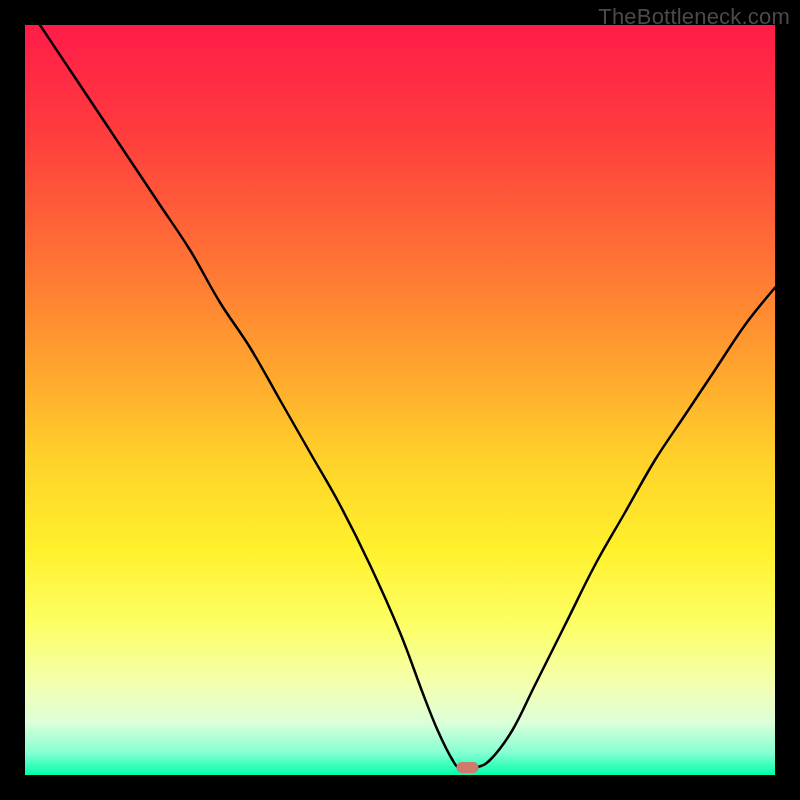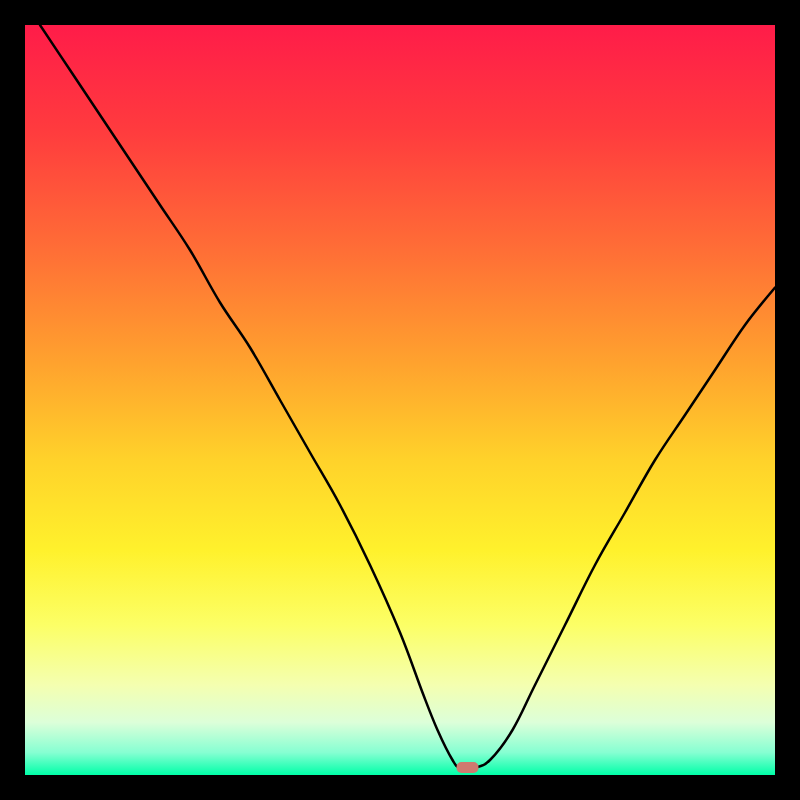--- a/index.html
+++ b/index.html
@@ -50,20 +50,21 @@
   .marker {
     fill: #cf7a6f;
     stroke: none;
   }
 </style>
 </head>
 <body>
 
 <div class="frame">
 
+  <div class="watermark">TheBottleneck.com</div>
 
   <div class="plot-area">
     <svg viewBox="0 0 750 750">
       <defs>
         <linearGradient id="bg-grad" x1="0" y1="0" x2="0" y2="1">
         <stop offset="0%" stop-color="#ff1c49"></stop>
             <stop offset="14%" stop-color="#ff3b3e"></stop>
             <stop offset="30%" stop-color="#ff6e36"></stop>
             <stop offset="45%" stop-color="#ffa22e"></stop>
             <stop offset="58%" stop-color="#ffd22a"></stop>

